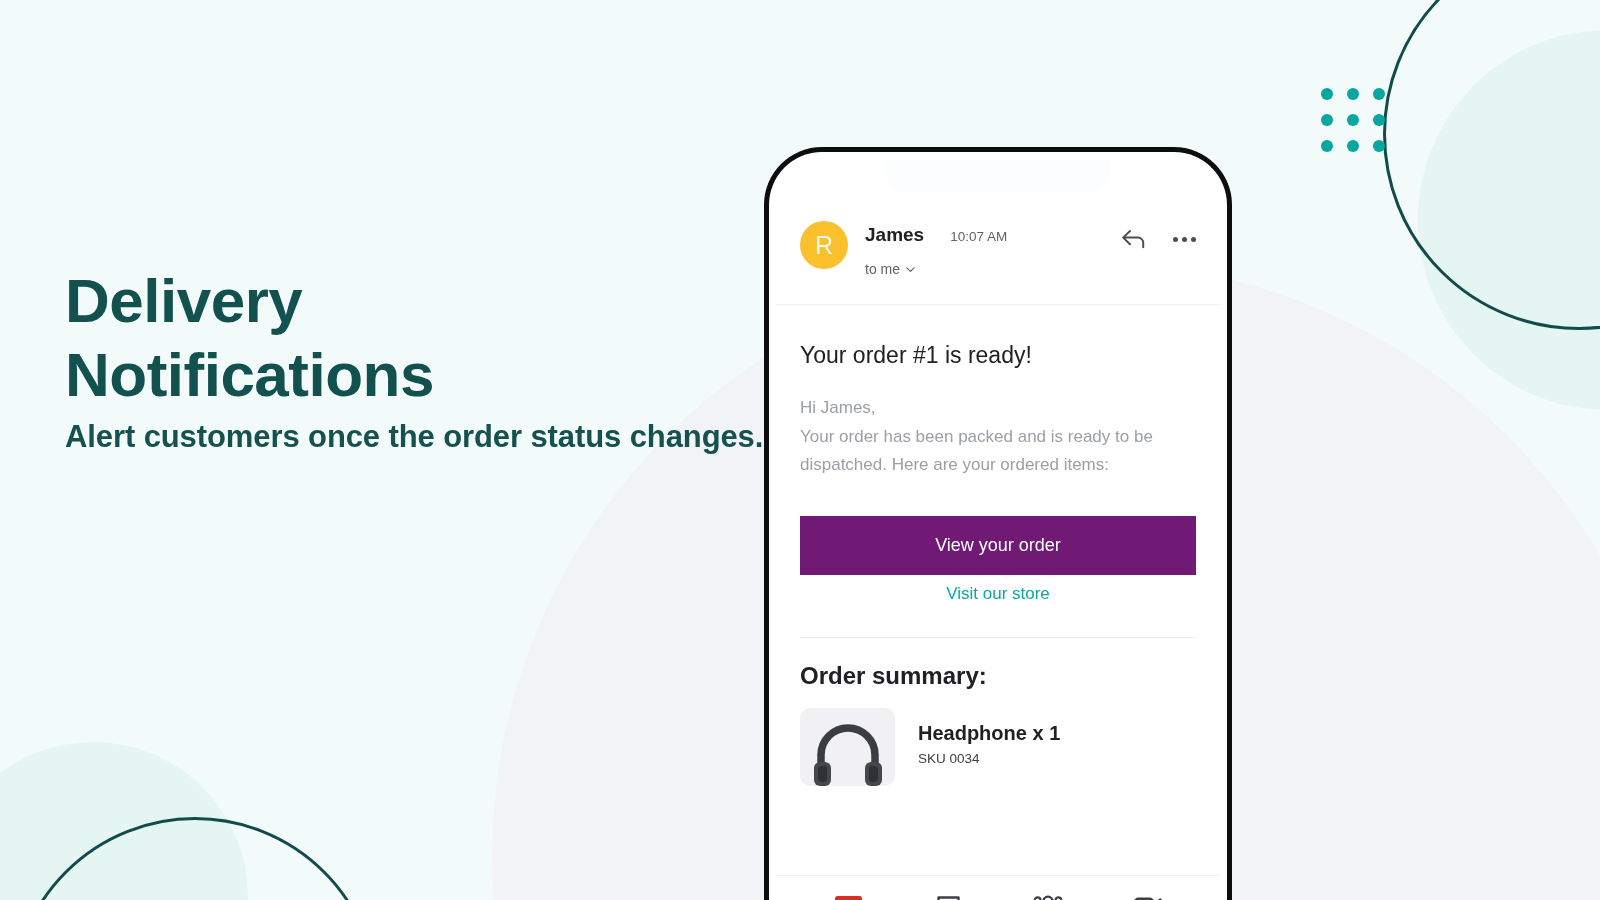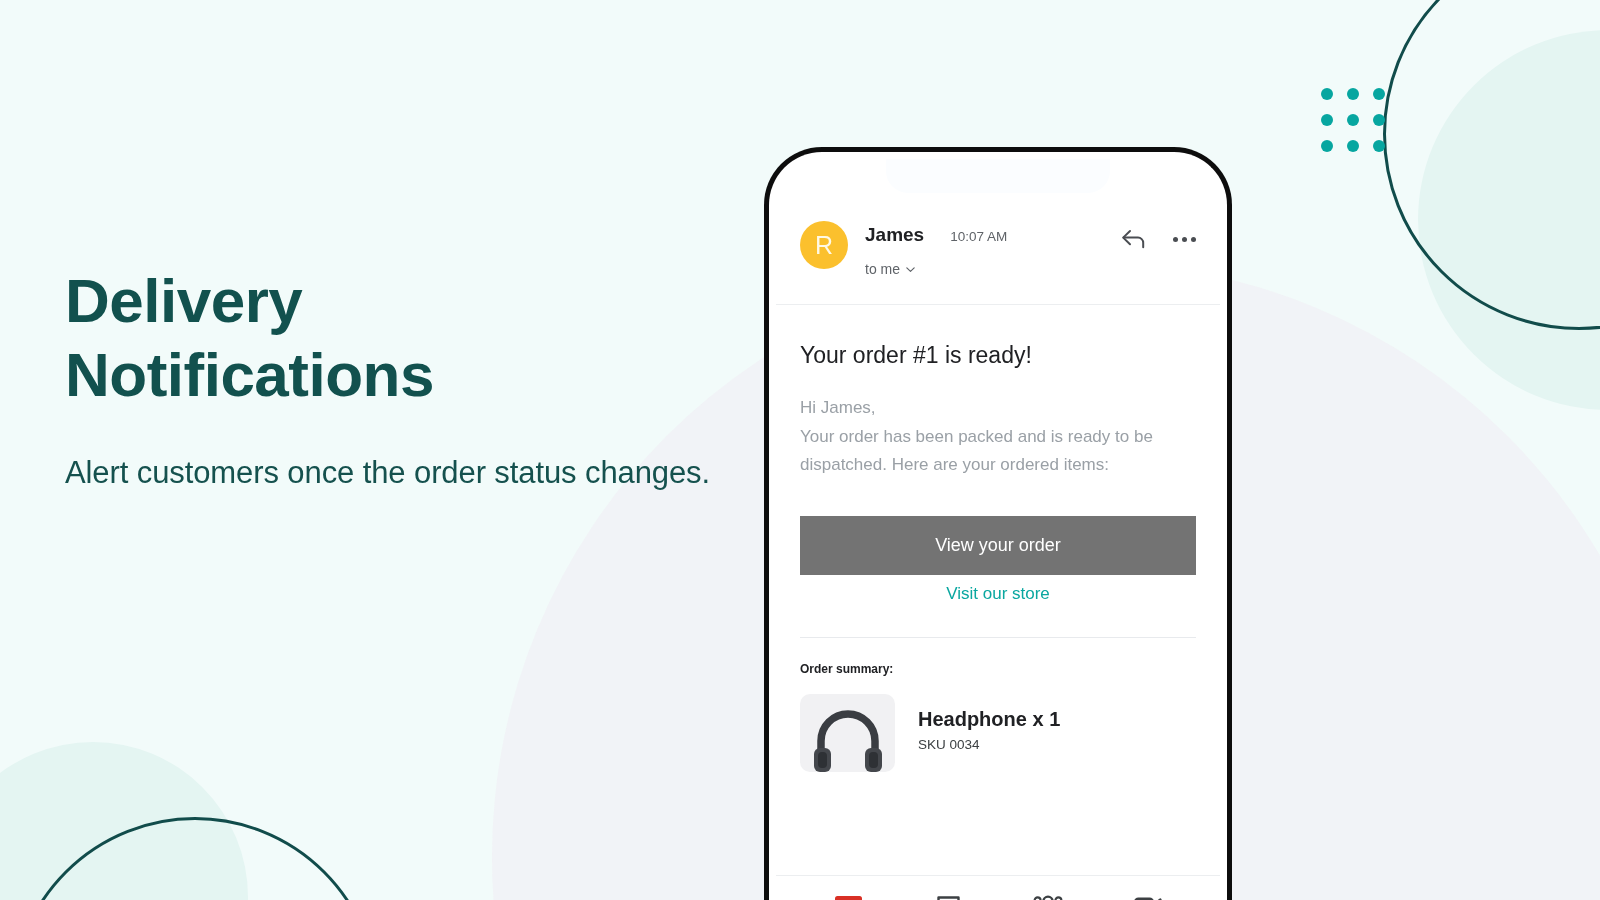--- a/index.html
+++ b/index.html
@@ -103,25 +103,24 @@
 
   .headline {
     font-size: 62px;
     line-height: 74px;
     font-weight: 700;
     color: #12514e;
     letter-spacing: -0.5px;
   }
 
   .subhead {
-    margin-top: 36px;
     font-size: 31px;
     line-height: 49px;
     color: #15514e;
-    font-weight: 400;
+    font-weight: 700;
     letter-spacing: -0.1px;
   }
 
   
   .phone {
     position: absolute;
     left: 764px;
     top: 147px;
     width: 468px;
     height: 790px;
@@ -260,21 +259,21 @@
     line-height: 28.5px;
     color: #9aa0a6;
     font-weight: 400;
   }
 
   .cta {
     display: block;
     width: 100%;
     margin-top: 36px;
     padding: 19px 0;
-    background: #737373;
+    background: #701a75;
     color: #ffffff;
     font-size: 18px;
     text-align: center;
     border: none;
     font-family: inherit;
     cursor: pointer;
   }
 
   .or-text {
     margin-top: 11px;
@@ -294,21 +293,21 @@
 
   .body-divider {
     margin-top: 33px;
     height: 1px;
     background: #e8eaed;
     width: 100%;
   }
 
   .summary-title {
     margin-top: 24px;
-    font-size: 12px;
+    font-size: 24px;
     font-weight: 700;
     color: #202124;
   }
 
   .item-row {
     display: flex;
     align-items: flex-start;
     margin-top: 18px;
     gap: 23px;
   }

